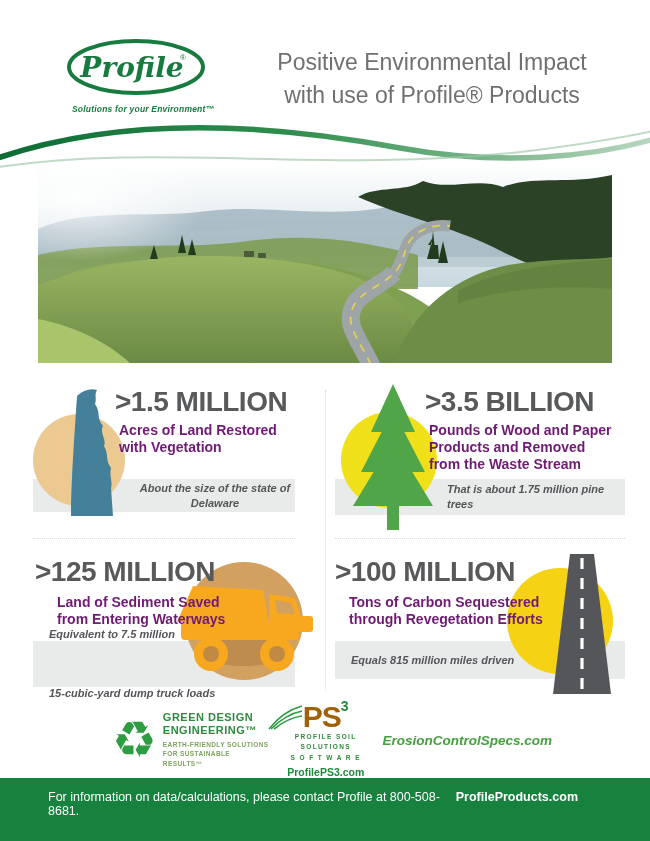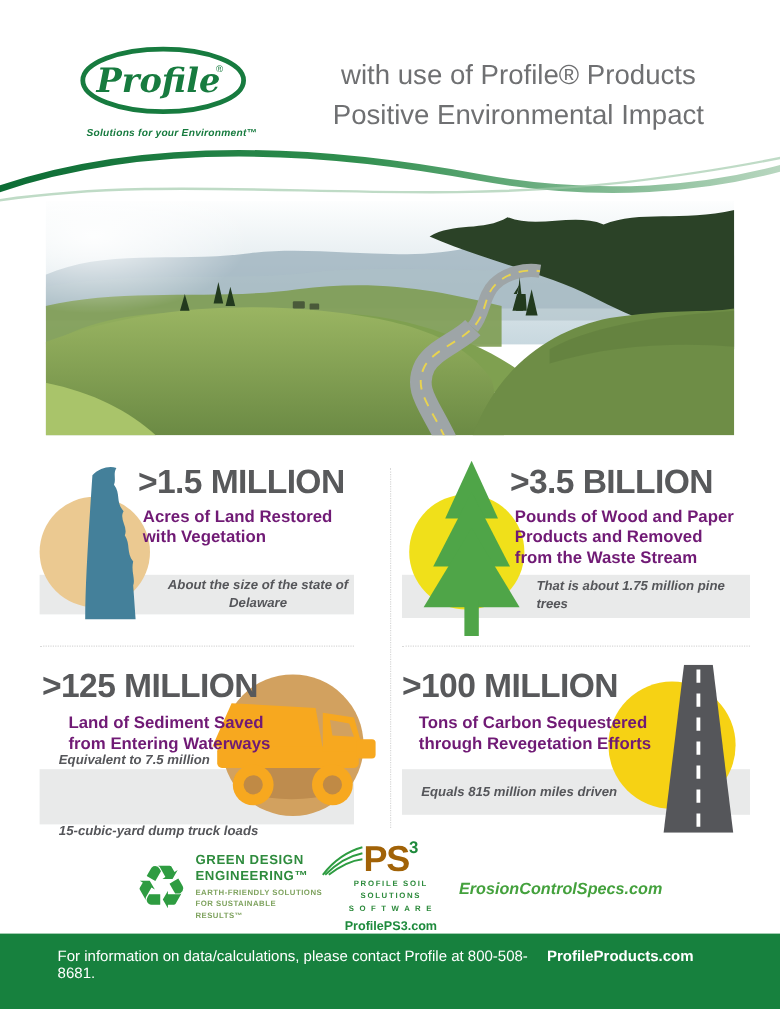--- a/index.html
+++ b/index.html
@@ -93,22 +93,22 @@
   <div class="logo-wrap">
     <svg width="152" height="60" viewBox="0 0 152 60">
       <ellipse cx="72" cy="29" rx="67" ry="26" fill="none" stroke="#177B3F" stroke-width="4"></ellipse>
       <text x="68" y="39" font-family="DejaVu Serif, serif" font-style="italic" font-weight="bold" font-size="28" fill="#177B3F" text-anchor="middle">Profile</text>
       <text x="116" y="22" font-size="8" fill="#177B3F">®</text>
     </svg>
     <div class="logo-tagline">Solutions for your Environment™</div>
   </div>
 
   <div class="page-title">
+    <div>Positive Environmental Impact</div>
     <div>with use of Profile® Products</div>
-    <div>Positive Environmental Impact</div>
   </div>
 
   <svg class="header-swoosh" viewBox="0 0 650 62">
     <defs>
       <linearGradient id="sw" x1="0" y1="0" x2="1" y2="0">
         <stop offset="0" stop-color="#0B6B34"></stop>
         <stop offset="0.45" stop-color="#2F8E4E"></stop>
         <stop offset="1" stop-color="#BBD8C2"></stop>
       </linearGradient>
     </defs>

